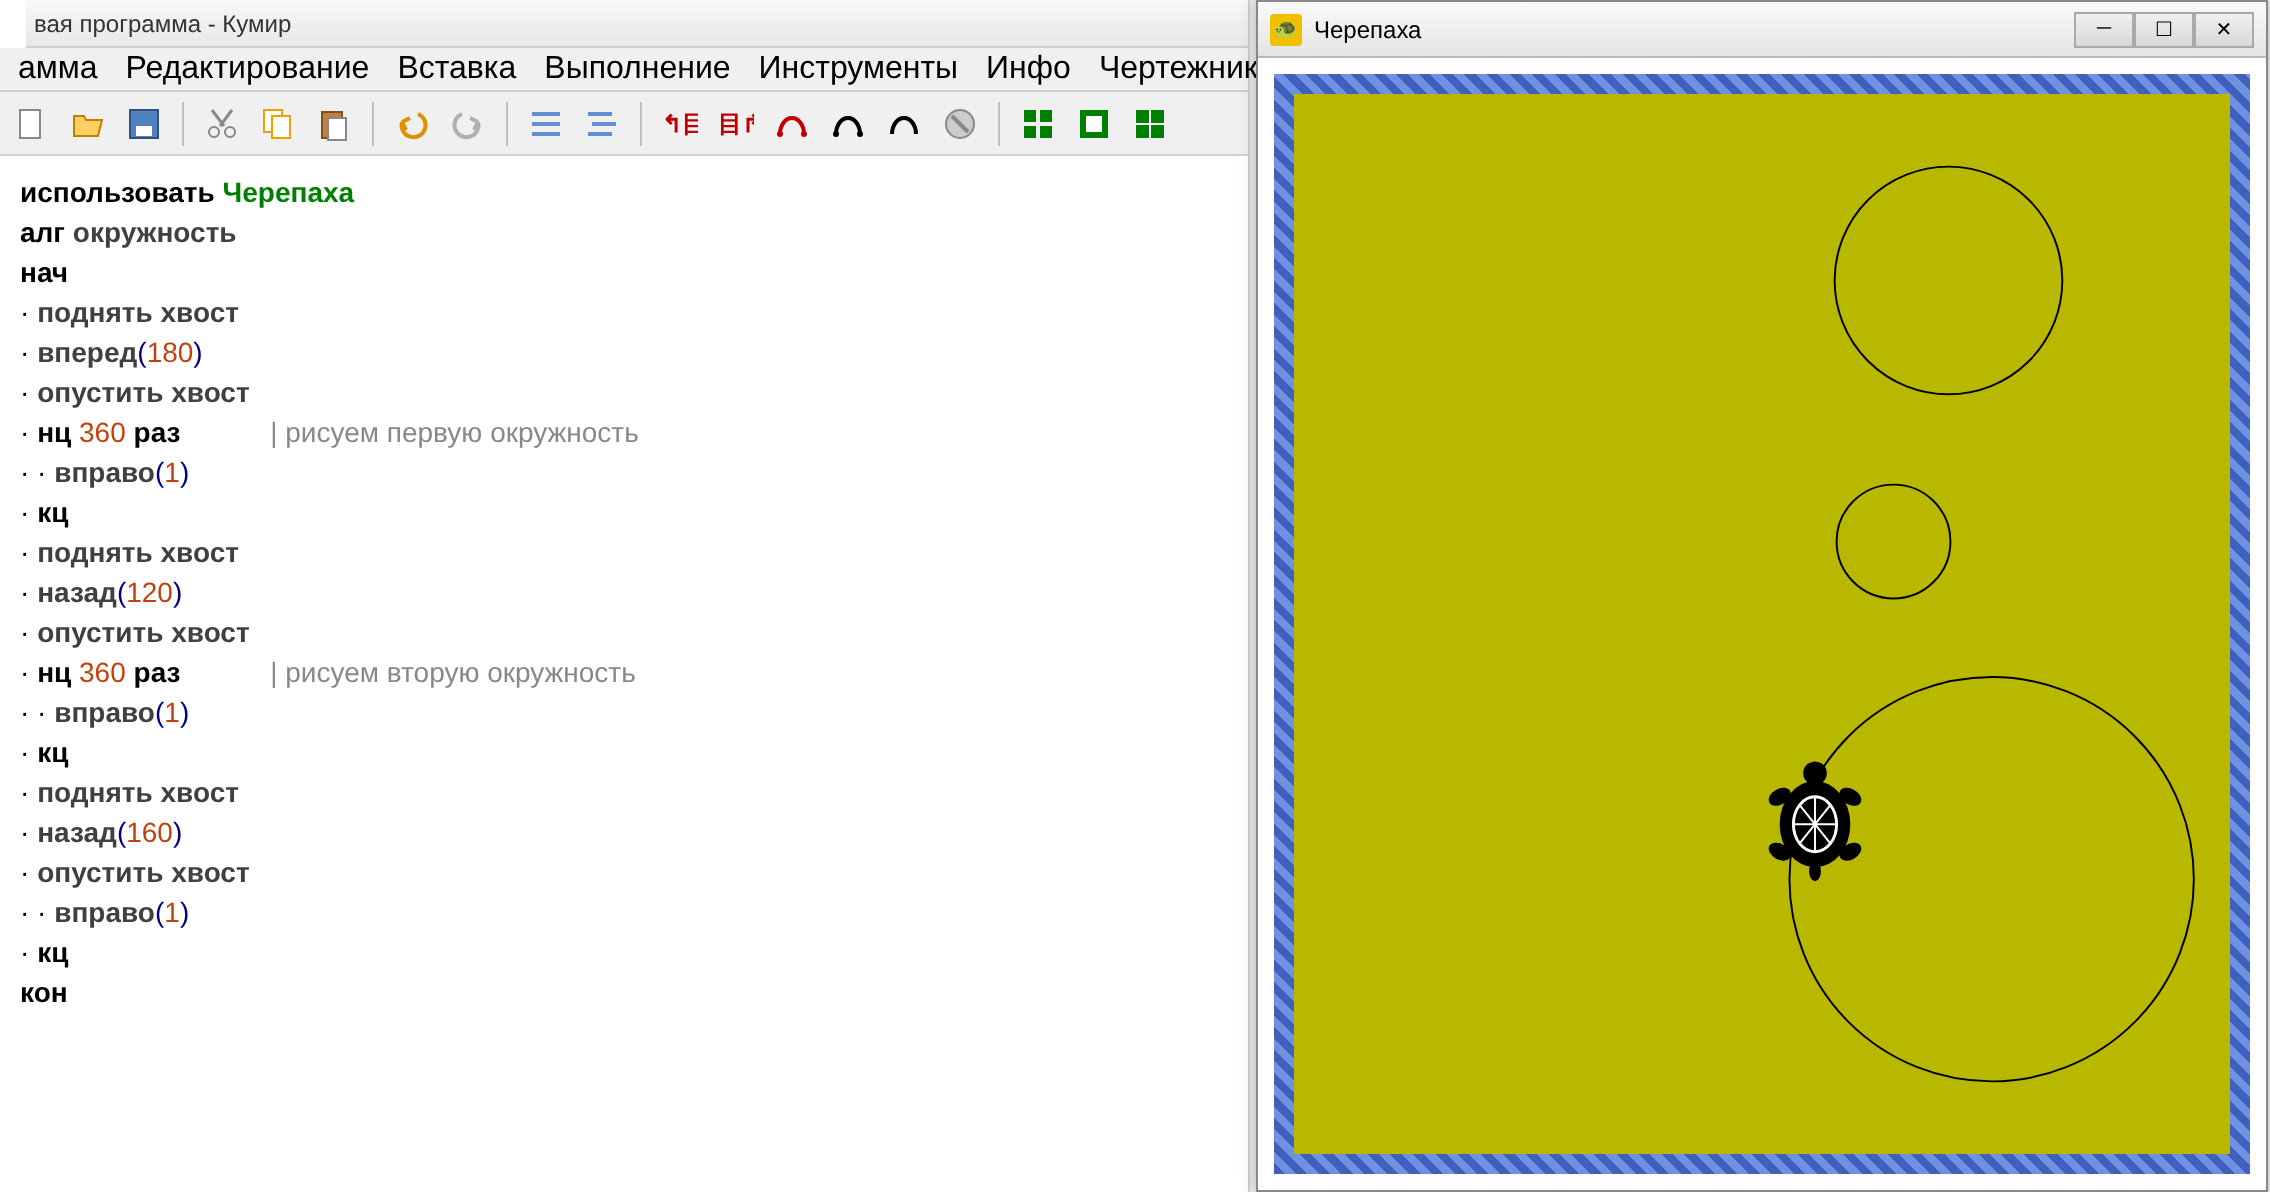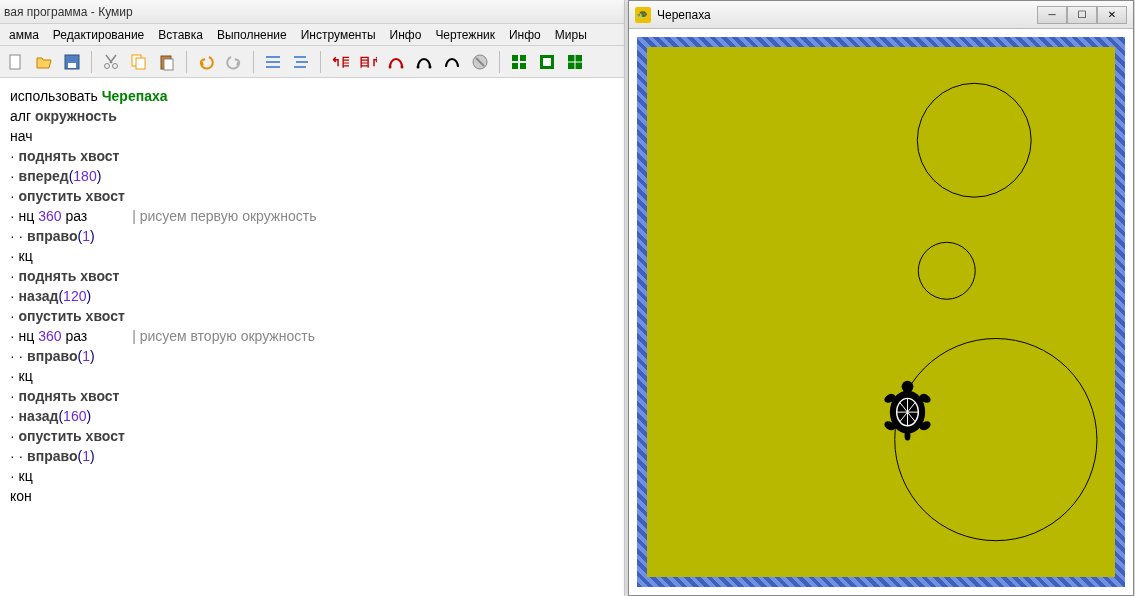--- a/index.html
+++ b/index.html
@@ -26,28 +26,29 @@
     }
     .titlebar {
       height: 24px;
       background: linear-gradient(#f8f8f8, #e8e8e8);
       display: flex;
       align-items: center;
       padding: 0 4px;
       font-size: 12px;
       color: #333;
       border-bottom: 1px solid #d0d0d0;
+      margin-left: 13px;
     }
     .menubar {
       height: 22px;
       background: #f0f0f0;
       display: flex;
       align-items: center;
       padding: 0 2px;
-      font-size: 12px;
+      font-size: 16px;
       border-bottom: 1px solid #d0d0d0;
     }
     .menu-item {
       padding: 2px 7px;
       cursor: pointer;
       color: #000;
     }
     .toolbar {
       height: 32px;
       background: #f0f0f0;
@@ -75,26 +76,26 @@
     .code-area {
       padding: 8px 10px;
       font-family: "Courier New", monospace;
       font-size: 14px;
       line-height: 20px;
       background: #fff;
     }
     .code-line {
       white-space: pre;
     }
-    .kw-black { color: #000; font-weight: normal; }
+    .kw-black { color: #000; font-weight: bold; }
     .kw-blue { color: #404040; font-weight: bold; }
     .kw-green { color: #008000; font-weight: bold; }
     .kw-comment { color: #888; margin-left: 41px; }
     .kw-paren { color: #000080; }
-    .kw-num { color: #6d28d9; }
+    .kw-num { color: #c2410c; }
     .kw-dot { color: #000; }
     
     .turtle-window {
       position: absolute;
       left: 628px;
       top: 0;
       width: 506px;
       height: 596px;
       background: #fff;
       border: 1px solid #888;

